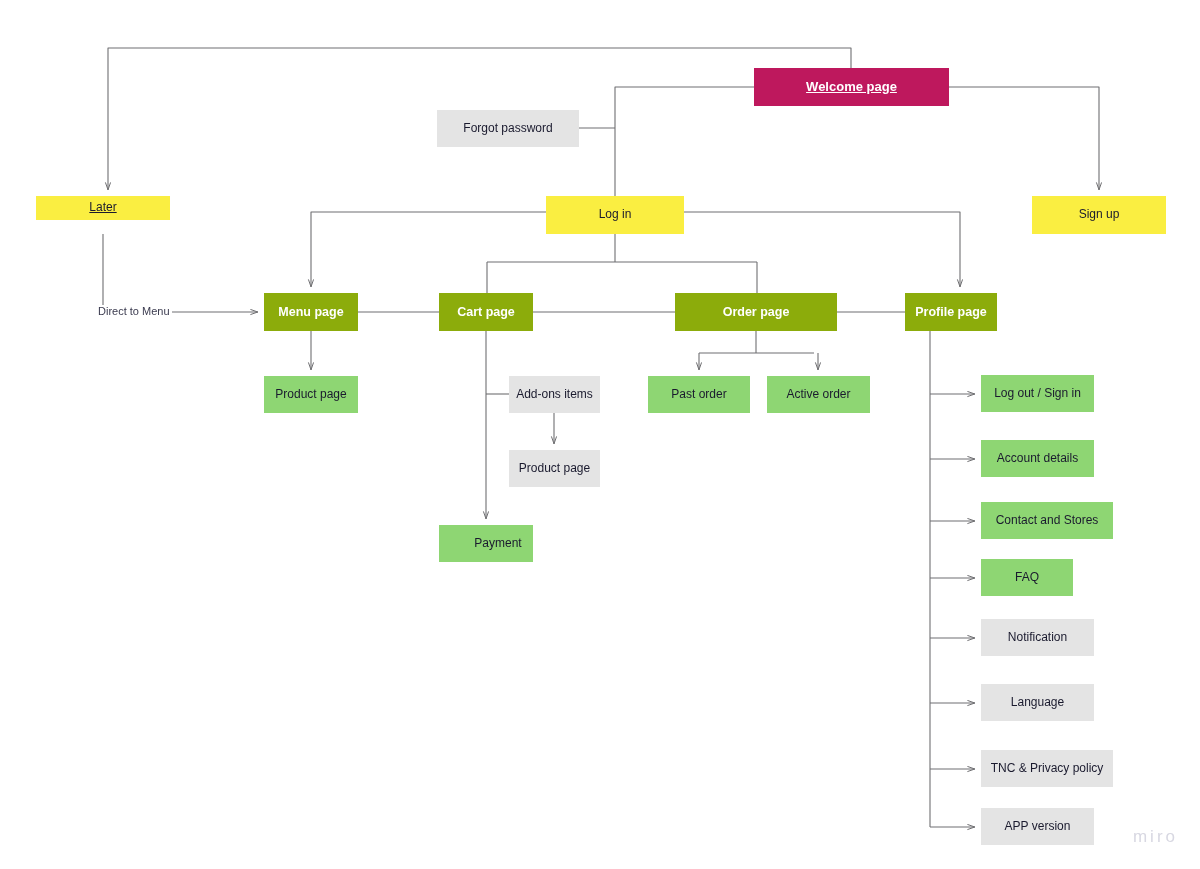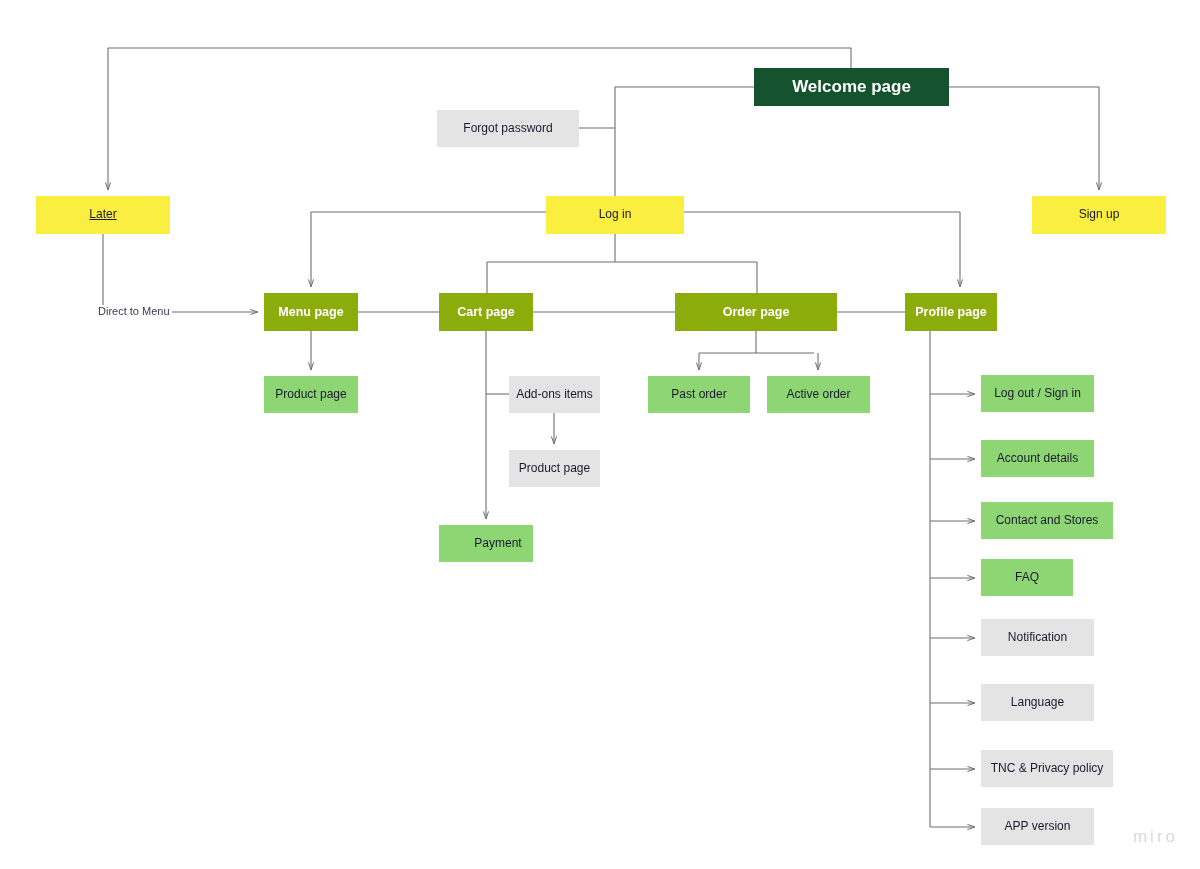--- a/index.html
+++ b/index.html
@@ -35,24 +35,25 @@
     text-align: center;
     line-height: 1.15;
     z-index: 3;
     padding: 2px 4px;
   }
   .node span {
     display: block;
     width: 100%;
   }
   .n-dark-gray {
-    background: #14532d;
+    background: #be185d;
     color: #ffffff;
     font-weight: bold;
-    font-size: 17px;
+    font-size: 13px;
+    text-decoration: underline;
   }
   .n-yellow {
     background: #faee41;
     color: #1a1a2e;
     font-size: 12px;
   }
   .n-olive {
     background: #8cac0b;
     color: #ffffff;
     font-weight: bold;
@@ -154,21 +155,21 @@
   <div class="edge-label" style="left:96px; top:305px;">Direct to Menu</div>
 
   <div class="node n-dark-gray" style="left:754px; top:68px; width:195px; height:38px;">
     <span>Welcome page</span>
   </div>
 
   <div class="node n-gray" style="left:437px; top:110px; width:142px; height:37px;text-align:center;">
     <span>Forgot password</span>
   </div>
 
-  <div class="node n-yellow" style="left:36px; top:196px; width:134px; height:38px;text-decoration:underline;">
+  <div class="node n-yellow" style="left:36px; top:196px; width:134px; height:24px;text-decoration:underline;">
     <span>Later</span>
   </div>
 
   <div class="node n-yellow" style="left:546px; top:196px; width:138px; height:38px;">
     <span>Log in</span>
   </div>
 
   <div class="node n-yellow" style="left:1032px; top:196px; width:134px; height:38px;">
     <span>Sign up</span>
   </div>

